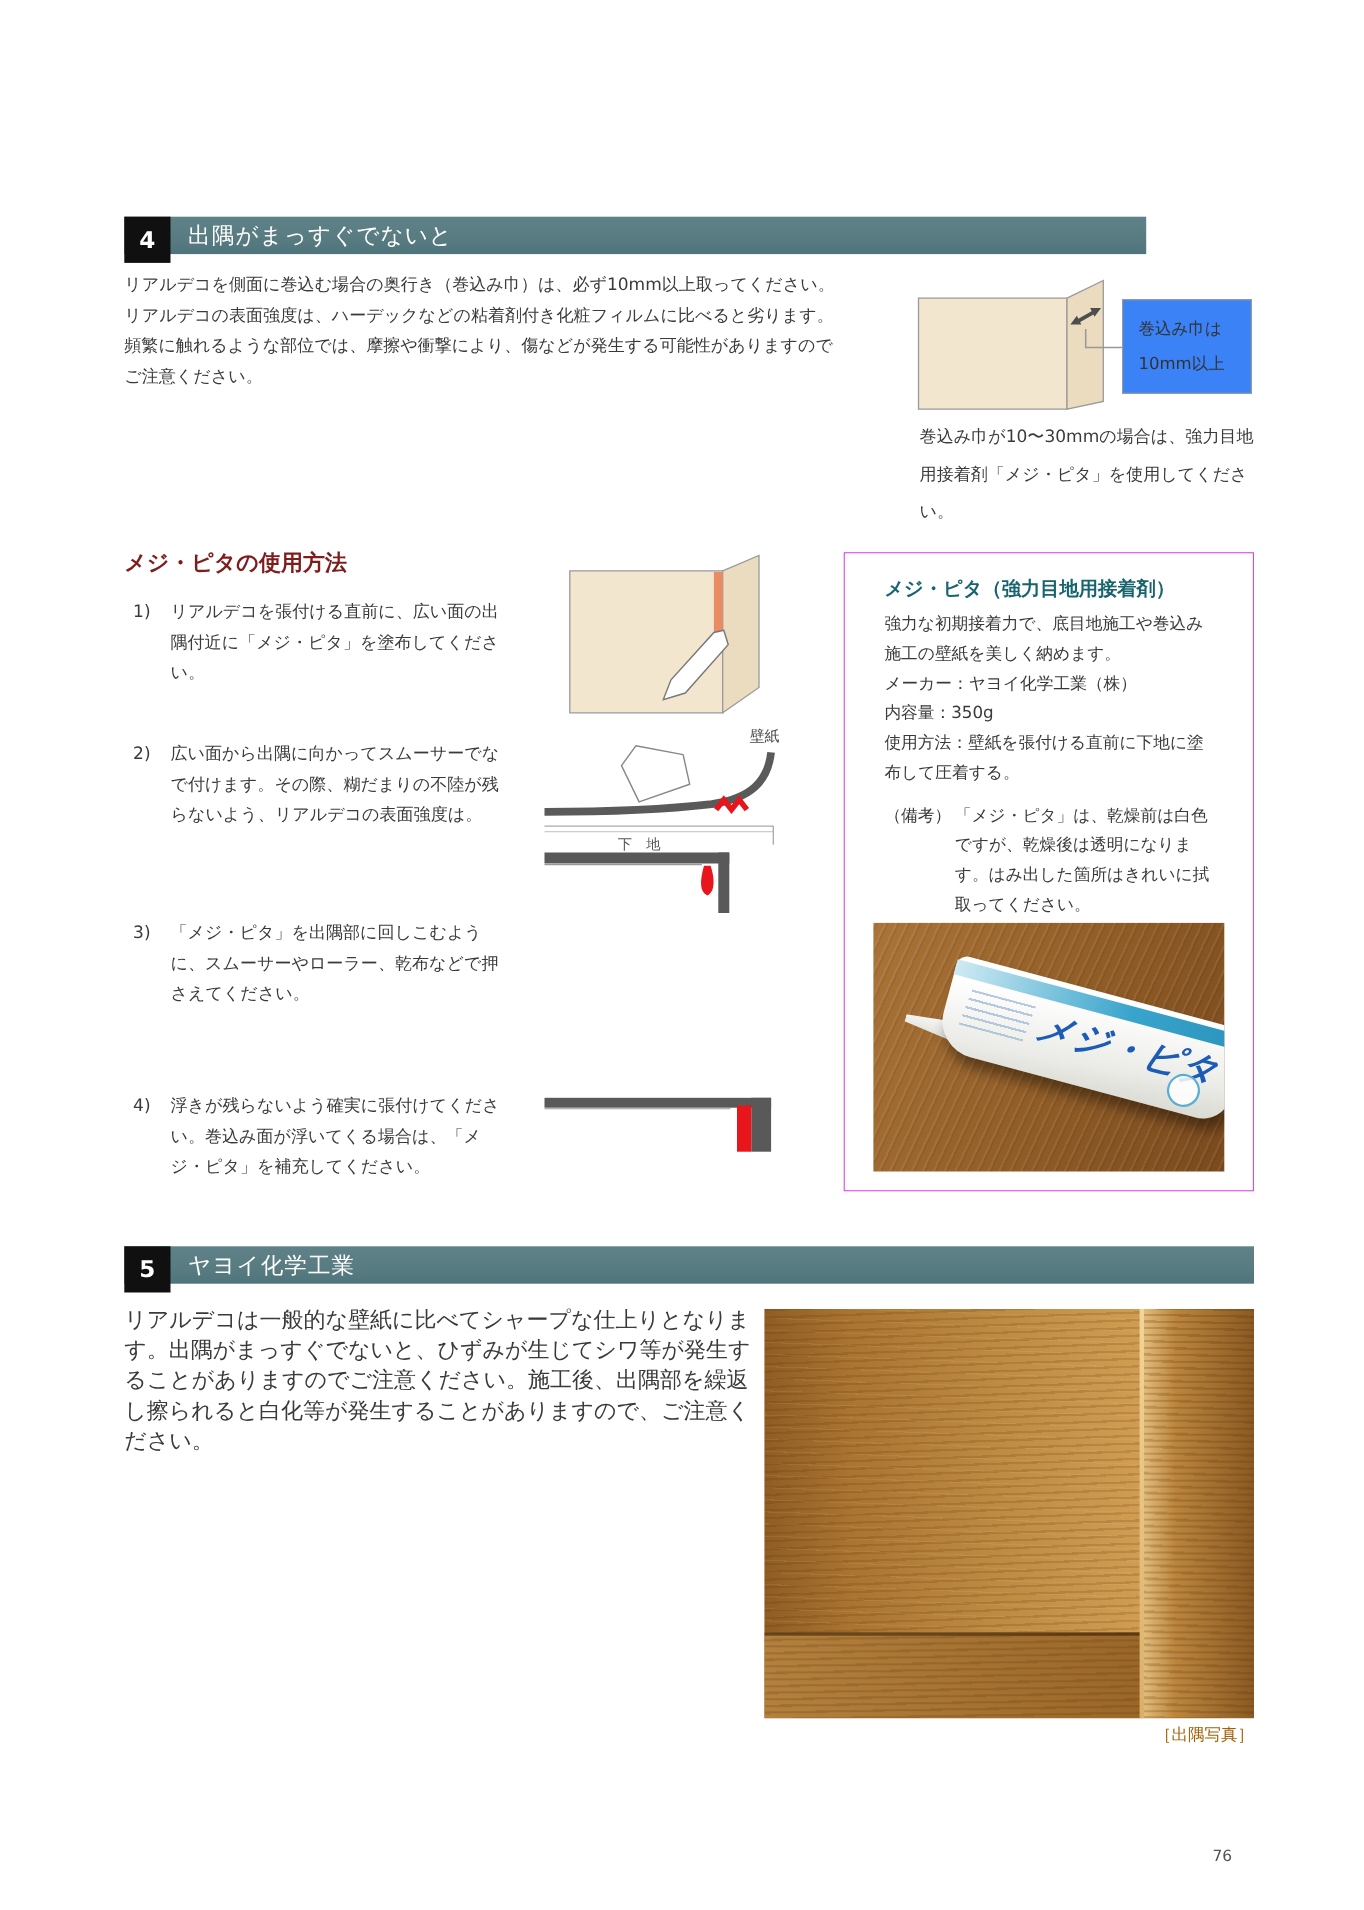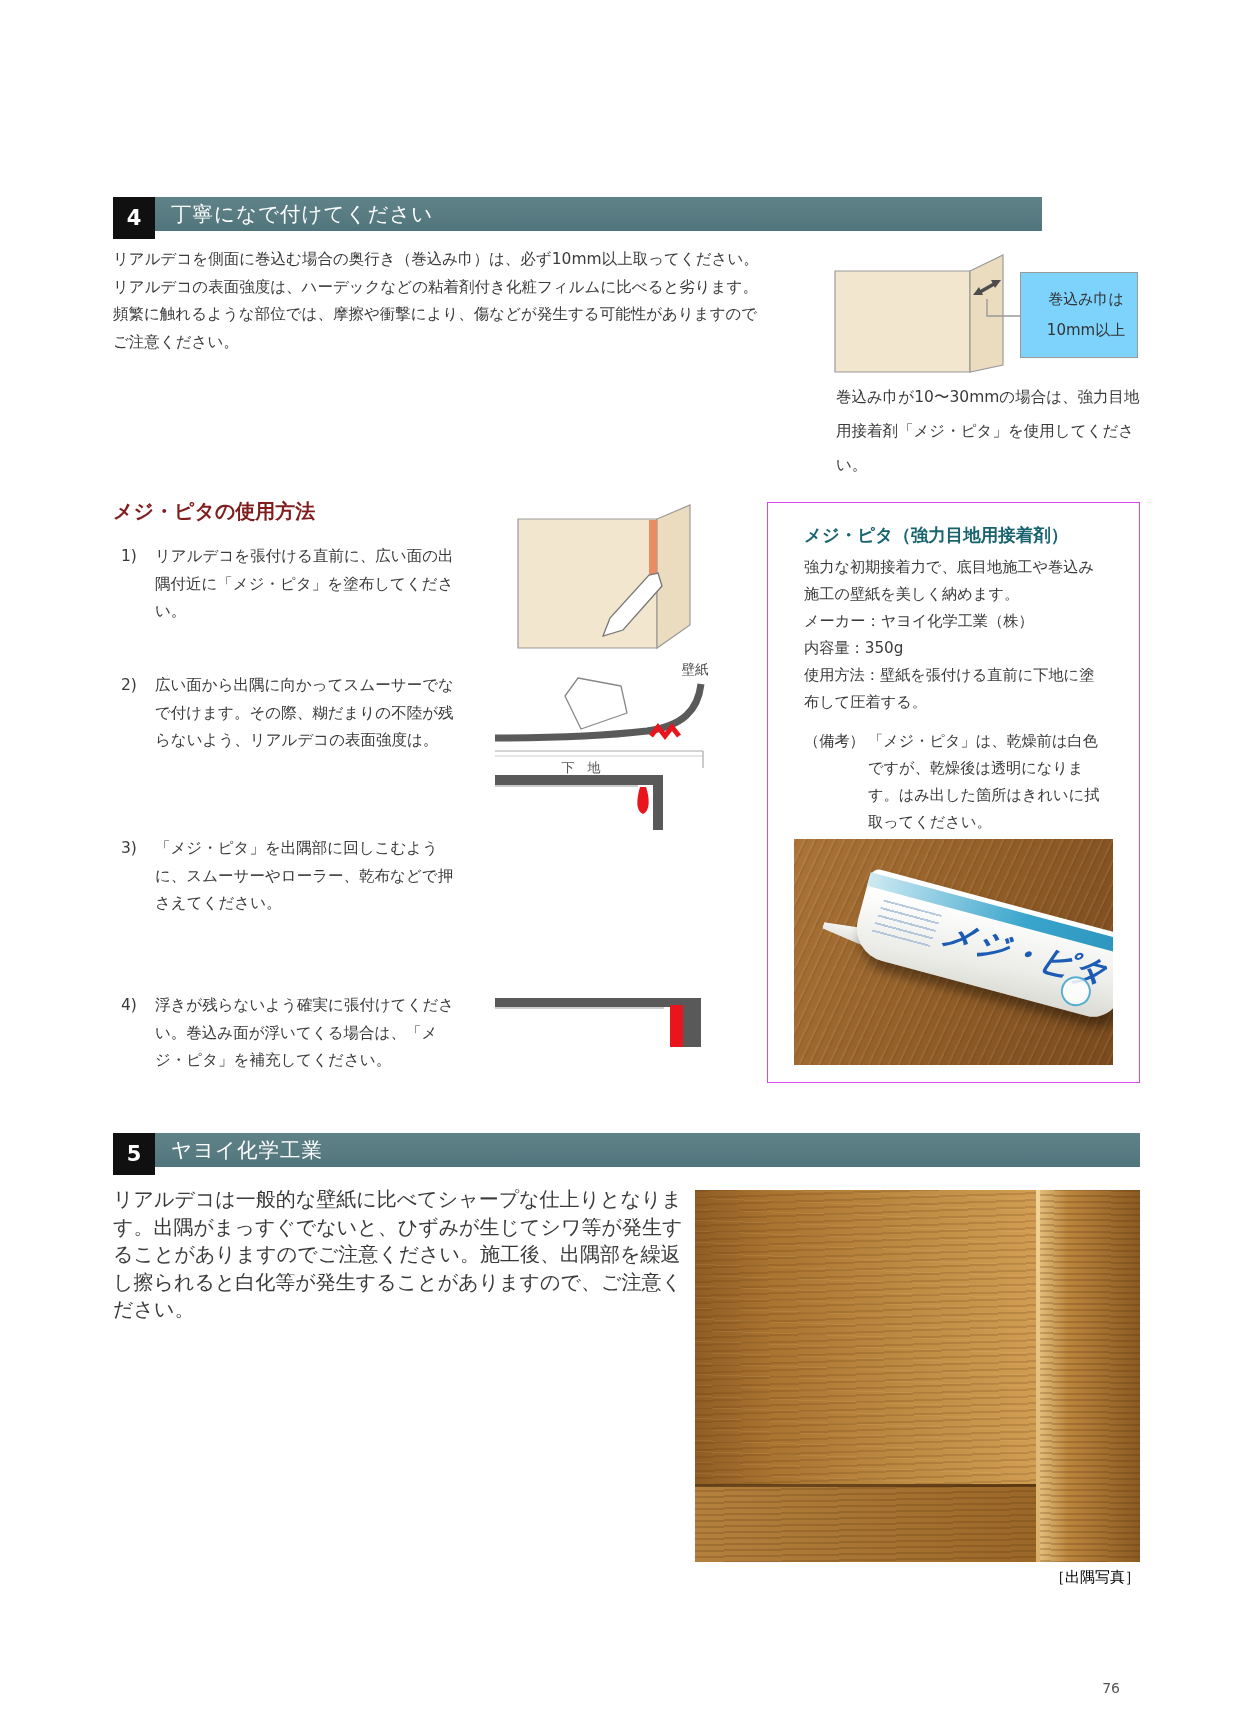--- a/index.html
+++ b/index.html
@@ -19,21 +19,21 @@
 
   .usage-h{position:absolute;left:113px;top:498px;margin:0;font-size:20px;font-weight:bold;color:#7f1d1d;font-family:Liberation Mono, monospace;}
 
   .step{position:absolute;left:121px;display:flex;width:344px;font-size:15.5px;line-height:27.5px;}
   .stepnum{flex:none;width:34px;}
   .steptext{width:306px;}
 
   .dsvg{position:absolute;}
 
   .diagA-label{position:absolute;left:1020px;top:272px;width:118px;height:86px;border:1px solid #999;
-               box-sizing:border-box;background:#7dd3fc;font-size:15px;line-height:31px;padding:11px 0 0 14px;color:#333;text-align:center;}
+               box-sizing:border-box;background:#3b82f6;font-size:15px;line-height:31px;padding:11px 0 0 14px;color:#333;}
 
   
   .pbox{position:absolute;left:767px;top:502px;width:373px;height:581px;border:1px solid #d946ef;
         box-sizing:border-box;padding:20px 36px;}
   .pbox h4{margin:0 0 7px 0;font-size:17.5px;color:#17646f;}
   .pbox p{margin:0;font-size:15.2px;line-height:27px;}
   .remark{display:flex;margin-top:12px;font-size:15.2px;line-height:27px;}
   .remark .lbl{flex:none;width:64px;}
   .remark .txt{width:240px;}
 
@@ -66,31 +66,31 @@
   .wface-r{position:absolute;right:0;top:0;width:23%;height:100%;
       background:repeating-linear-gradient(181deg,rgba(80,45,10,.22) 0 2px,transparent 2px 6px),
                  linear-gradient(90deg,#e5c07f 0%,#bb853c 30%,#8a5a22 100%);}
   .wedge{position:absolute;left:calc(77% - 2px);top:0;width:4px;height:100%;
       background:linear-gradient(180deg,#f2d597,#d9b06a);}
   .wbase{position:absolute;left:0;top:79%;width:77%;height:21%;
       background:repeating-linear-gradient(179deg,rgba(80,45,10,.2) 0 2px,transparent 2px 6px),
                  linear-gradient(90deg,#b3803d 0%,#9a6728 100%);}
   .wseam{position:absolute;left:0;top:79%;width:77%;height:3px;background:rgba(50,28,5,.55);}
 
-  .photo-cap{position:absolute;left:940px;top:1568px;width:200px;text-align:right;font-size:15px;color:#000000;}
+  .photo-cap{position:absolute;left:940px;top:1568px;width:200px;text-align:right;font-size:15px;color:#a16207;}
   .pagenum{position:absolute;left:1060px;top:1680px;width:60px;text-align:right;font-size:14px;color:#555;}
 </style>
 </head>
 <body>
 
 <div class="page">
 
   <div class="secbar" style="top:197px;width:929px;">
     <div class="secnum">4</div>
-    <div class="sectitle">丁寧になで付けてください</div>
+    <div class="sectitle">出隅がまっすぐでないと</div>
   </div>
 
   <p class="intro">リアルデコを側面に巻込む場合の奥行き（巻込み巾）は、必ず10mm以上取ってください。リアルデコの表面強度は、ハーデックなどの粘着剤付き化粧フィルムに比べると劣ります。頻繁に触れるような部位では、摩擦や衝撃により、傷などが発生する可能性がありますのでご注意ください。</p>
 
   <svg class="dsvg" style="left:830px;top:233px;" width="310" height="152" viewBox="0 0 310 152">
     <polygon points="5,38 140,38 140,139 5,139" fill="#f2e6cf" stroke="#9a9a9a" stroke-width="1.2"></polygon>
     <polygon points="140,38 173,22 173,132 140,139" fill="#ecdcbf" stroke="#9a9a9a" stroke-width="1.2"></polygon>
     <line x1="150" y1="59" x2="164" y2="51" stroke="#4d4d4d" stroke-width="3.5"></line>
     <polygon points="171,47 165,55 161,47" fill="#4d4d4d"></polygon>
     <polygon points="143,62 153,62 149,54" fill="#4d4d4d"></polygon>

